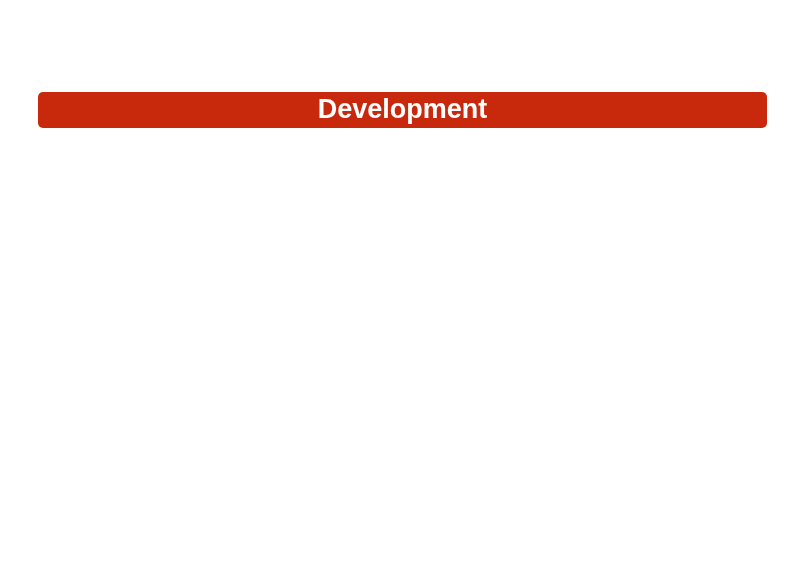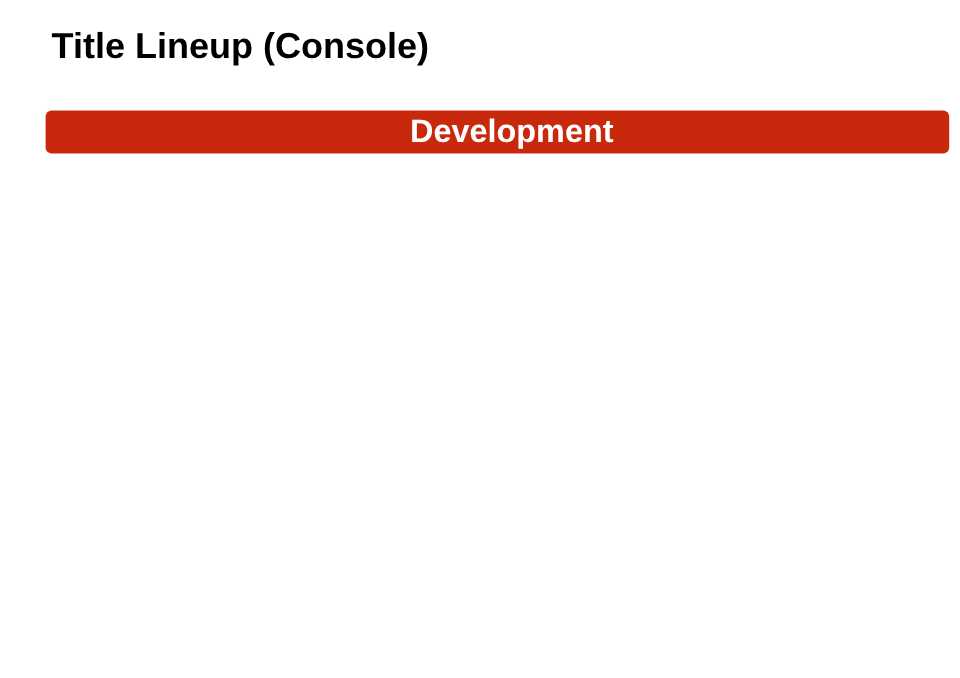--- a/index.html
+++ b/index.html
@@ -35,33 +35,31 @@
     position: absolute;
     left: 38px;
     top: 92px;
     width: 729px;
     height: 36px;
     background: #C8290D;
     border-radius: 5px;
     display: flex;
     align-items: center;
     justify-content: center;
-    padding-left: 24px;
   }
   .banner-label {
     color: #ffffff;
     font-size: 27px;
     font-weight: bold;
     line-height: 1;
     white-space: nowrap;
     padding-bottom: 2px;
   }
 </style>
 </head>
 <body>
 
 <div class="slide">
-  <h1 class="slide-title">Title Lineup (Console)</h1>
 
   <div class="banner">
     <span class="banner-label">Development</span>
   </div>
 </div>
 
 </body></html>

